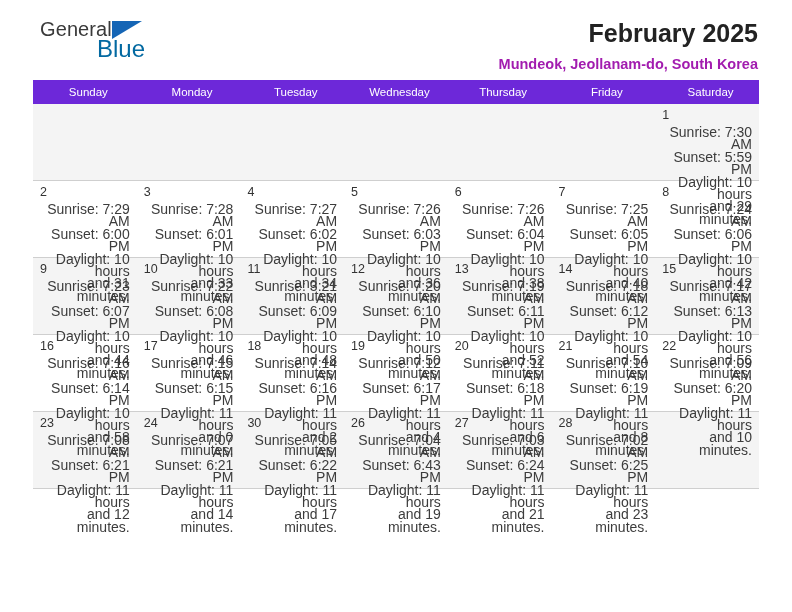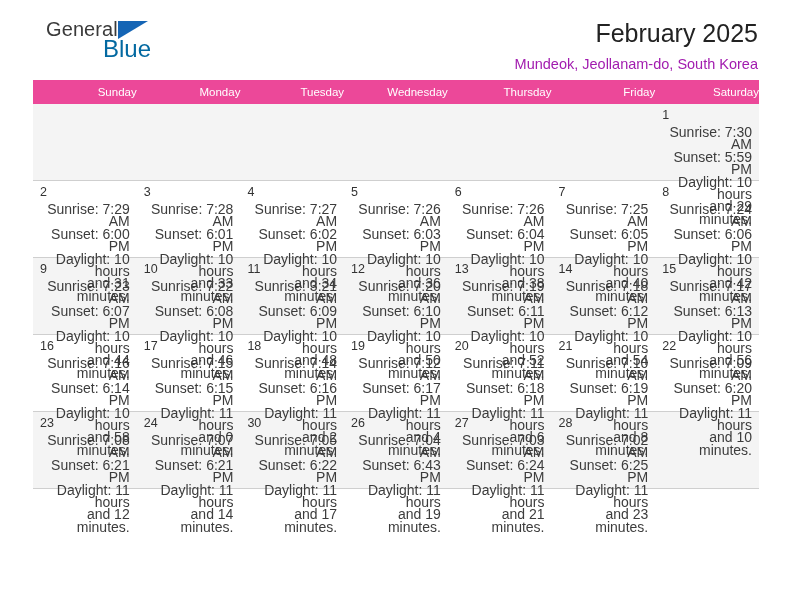--- a/index.html
+++ b/index.html
@@ -24,21 +24,21 @@
 
   
   .header {
     position: relative;
     height: 72px;
     padding-top: 18px;
     box-sizing: border-box;
   }
   .brand {
     position: absolute;
-    left: 13px;
+    left: 7px;
     top: 18px;
     width: 200px;
     height: 50px;
   }
   .brand-general {
     font-size: 20px;
     color: #3a3a3a;
     letter-spacing: 0.1px;
     line-height: 22px;
     font-family: "Liberation Sans", sans-serif;
@@ -55,20 +55,21 @@
   .brand-blue {
     position: absolute;
     left: 57px;
     top: 20px;
     font-size: 24px;
     color: #0369a1;
     line-height: 22px;
   }
   .title-block {
     text-align: right;
+    font-weight: bold;
   }
   .cal-title {
     font-size: 25px;
     color: #222222;
     line-height: 30px;
     padding-right: 1px;
   }
   .cal-subtitle {
     font-size: 14.5px;
     color: #a21caf;
@@ -78,25 +79,25 @@
   }
 
   
   table.calendar {
     width: 726px;
     border-collapse: collapse;
     table-layout: fixed;
     margin-top: 8px;
   }
   table.calendar th {
-    background: #ec4899;
+    background: #6d28d9;
     color: #ffffff;
     font-size: 11.5px;
     font-weight: normal;
-    text-align: right;
+    text-align: center;
     padding: 6px 0 6px 7px;
     height: 11px;
     border: none;
   }
   table.calendar td {
     vertical-align: top;
     height: 76px;
     padding: 0;
     border: none;
     border-bottom: 1px solid #cfcfcf;

